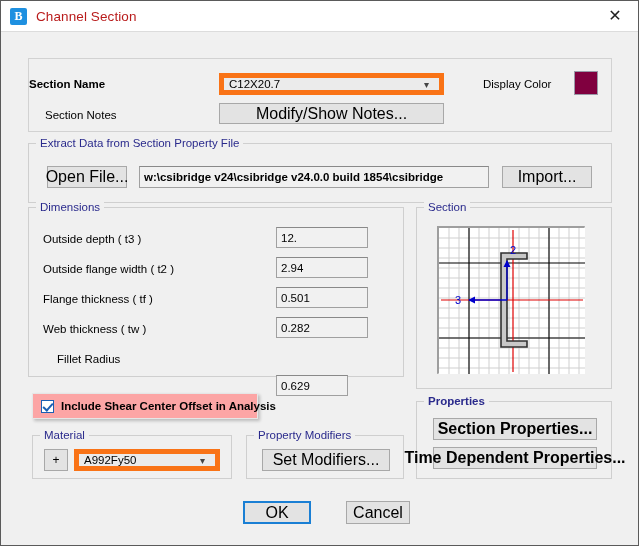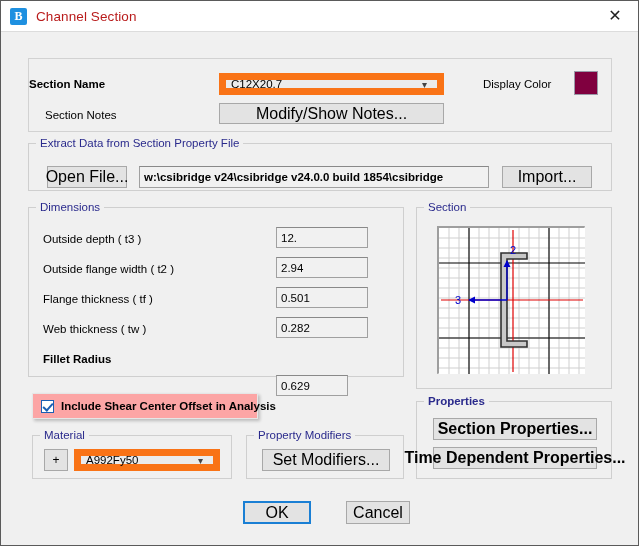--- a/index.html
+++ b/index.html
@@ -88,21 +88,21 @@
     font-size: 11.5px;
     color: #000;
     display: flex; align-items: center;
     padding-left: 4px;
     white-space: nowrap;
     overflow: hidden;
   }
   .combo {
     position: absolute;
     background: #ebebeb;
-    border: 7px solid #f97316;
+    border: 5px solid #f97316;
     font-size: 11.5px;
     display: flex; align-items: center;
     padding-left: 5px;
     color: #000;
   }
   .combo .chev {
     position: absolute; right: 6px; top: 50%;
     transform: translateY(-50%);
     width: 9px; height: 9px;
     color: #444;
@@ -198,21 +198,21 @@
 
     <div class="lbl" style="left:16px; top:50px;">Section Notes</div>
 
     <div class="btn" style="left:190px; top:44px; width:225px; height:21px;">Modify/Show Notes...</div>
 
     <div class="lbl" style="left:454px; top:19px;">Display Color</div>
 
     <div class="swatch" style="left:545px; top:12px; width:24px; height:24px; background:#80003f;"></div>
   </div>
 
-  <div class="group" style="left:27px; top:142px; width:584px; height:48px;">
+  <div class="group" style="left:27px; top:142px; width:584px; height:60px;">
     <div class="group-title">Extract Data from Section Property File</div>
 
     <div class="btn" style="left:18px; top:22px; width:80px; height:22px;">Open File...</div>
 
     <div class="textbox" style="left:110px; top:22px; width:350px; height:22px;font-weight:bold;">w:\csibridge v24\csibridge v24.0.0 build 1854\csibridge</div>
 
     <div class="btn" style="left:473px; top:22px; width:90px; height:22px;">Import...</div>
   </div>
 
   <div class="group" style="left:27px; top:206px; width:376px; height:170px;">
@@ -223,21 +223,21 @@
 
     <div class="lbl" style="left:14px; top:55px;">Outside flange width  ( t2 )</div>
     <div class="textbox" style="left:247px; top:49px; width:92px; height:21px;">2.94</div>
 
     <div class="lbl" style="left:14px; top:85px;">Flange thickness  ( tf )</div>
     <div class="textbox" style="left:247px; top:79px; width:92px; height:21px;">0.501</div>
 
     <div class="lbl" style="left:14px; top:115px;">Web thickness  ( tw )</div>
     <div class="textbox" style="left:247px; top:109px; width:92px; height:21px;">0.282</div>
 
-    <div class="lbl" style="left:14px; top:145px;font-weight:bold;">Fillet Radius</div>
+    <div class="lbl" style="left:28px; top:145px;">Fillet Radius</div>
     <div class="textbox" style="left:247px; top:139px; width:72px; height:21px;margin-top:28px;">0.629</div>
   </div>
 
   <div class="chk-wrap" style="left:31px; top:392px; width:226px; height:26px;">
     <span class="chk-box"></span>
     <span class="chk-label">Include Shear Center Offset in Analysis</span>
   </div>
 
   <div class="group" style="left:31px; top:434px; width:200px; height:44px;">
     <div class="group-title">Material</div>

